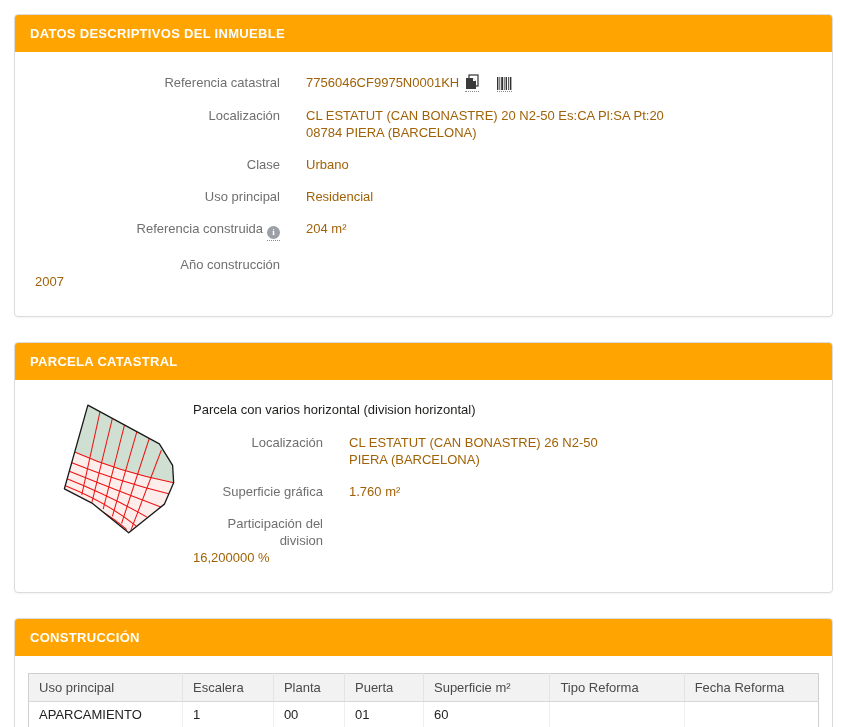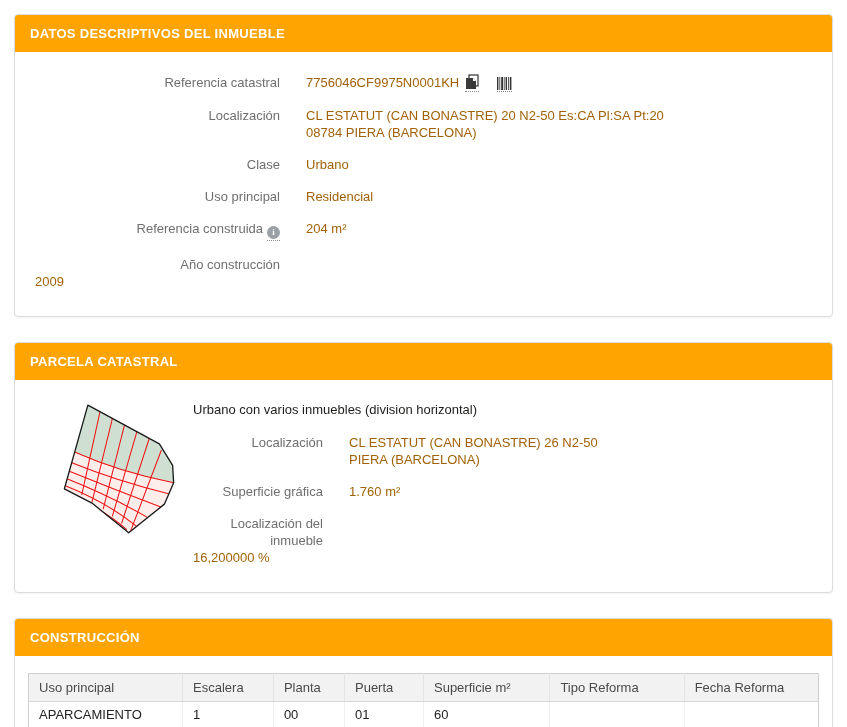--- a/index.html
+++ b/index.html
@@ -156,21 +156,21 @@
 
     <div class="field-row">
       <div class="field-label">
         <span>Referencia construida</span><span class="info-wrap"><span class="info-icon">i</span></span>
       </div>
       <div class="field-value">204 m²</div>
     </div>
 
     <div class="field-row">
       <div class="field-label">Año construcción</div>
-      <div class="field-value">2009</div>
+      <div class="field-value">2007</div>
     </div>
 
   </div>
 </div>
 
 <div class="panel">
   <div class="panel-header">PARCELA CATASTRAL</div>
   <div class="panel-body">
     <div class="parcela-flex">
 
@@ -200,37 +200,37 @@
             <path d="M76,29 L52,112"></path>
             <path d="M88,36 L61,119"></path>
             <path d="M100,47 L70,126"></path>
           </g>
 
           <path d="M28,3 L98,41 L111,62 L112,79 L103,100 L68,128 L32,99 L5,85 Z" fill="none" stroke="#1a1a1a" stroke-width="1.3" stroke-linejoin="round"></path>
         </svg>
       </div>
 
       <div class="parcela-content">
-        <div class="parcela-subtitle">Urbano con varios inmuebles (division horizontal)</div>
+        <div class="parcela-subtitle">Parcela con varios horizontal (division horizontal)</div>
 
         <div class="field-row">
           <div class="field-label">Localización</div>
           <div class="field-value">
             <span class="value-line">CL ESTATUT (CAN BONASTRE) 26 N2-50</span>
             <span class="value-line">PIERA (BARCELONA)</span>
           </div>
         </div>
 
         <div class="field-row">
           <div class="field-label">Superficie gráfica</div>
           <div class="field-value">1.760 m²</div>
         </div>
 
         <div class="field-row">
-          <div class="field-label">Localización del inmueble</div>
+          <div class="field-label">Participación del division</div>
           <div class="field-value">16,200000 %</div>
         </div>
       </div>
 
     </div>
   </div>
 </div>
 
 <div class="panel" style="margin-bottom:0;">
   <div class="panel-header">CONSTRUCCIÓN</div>

